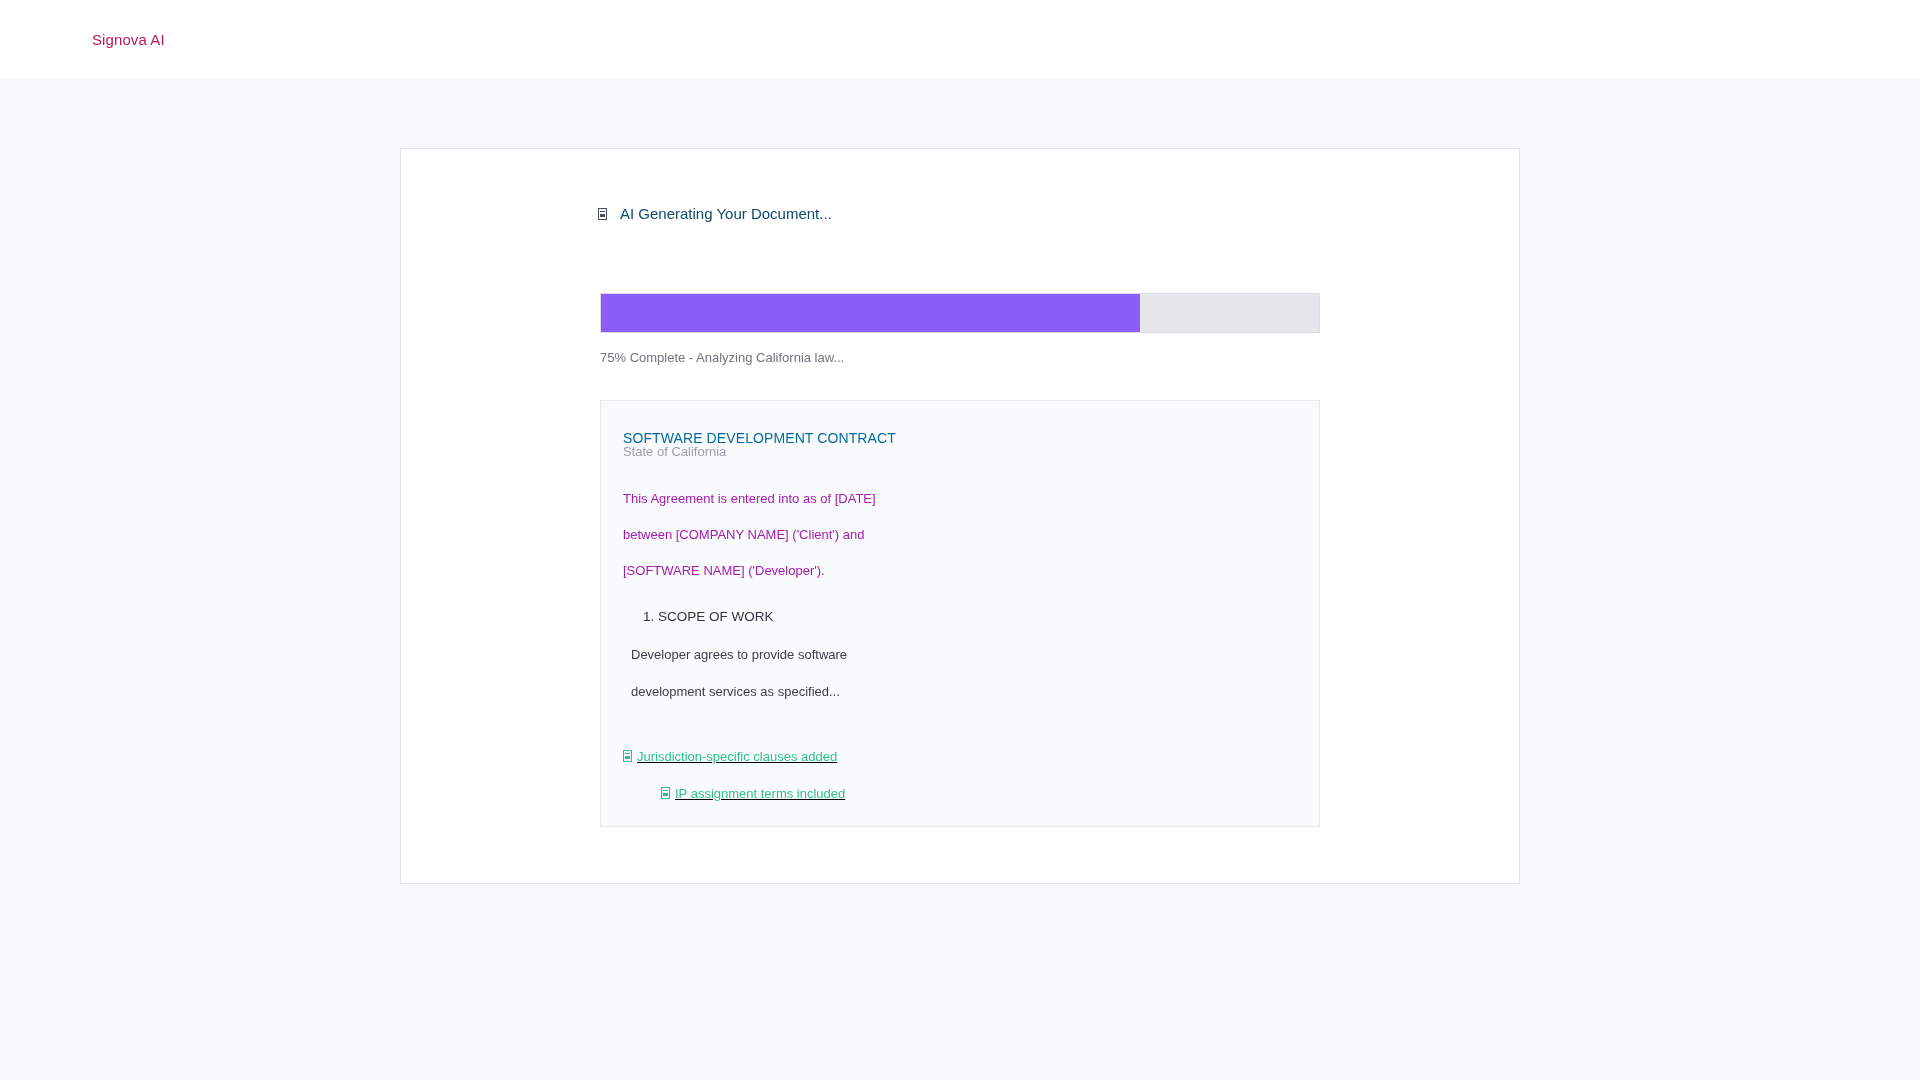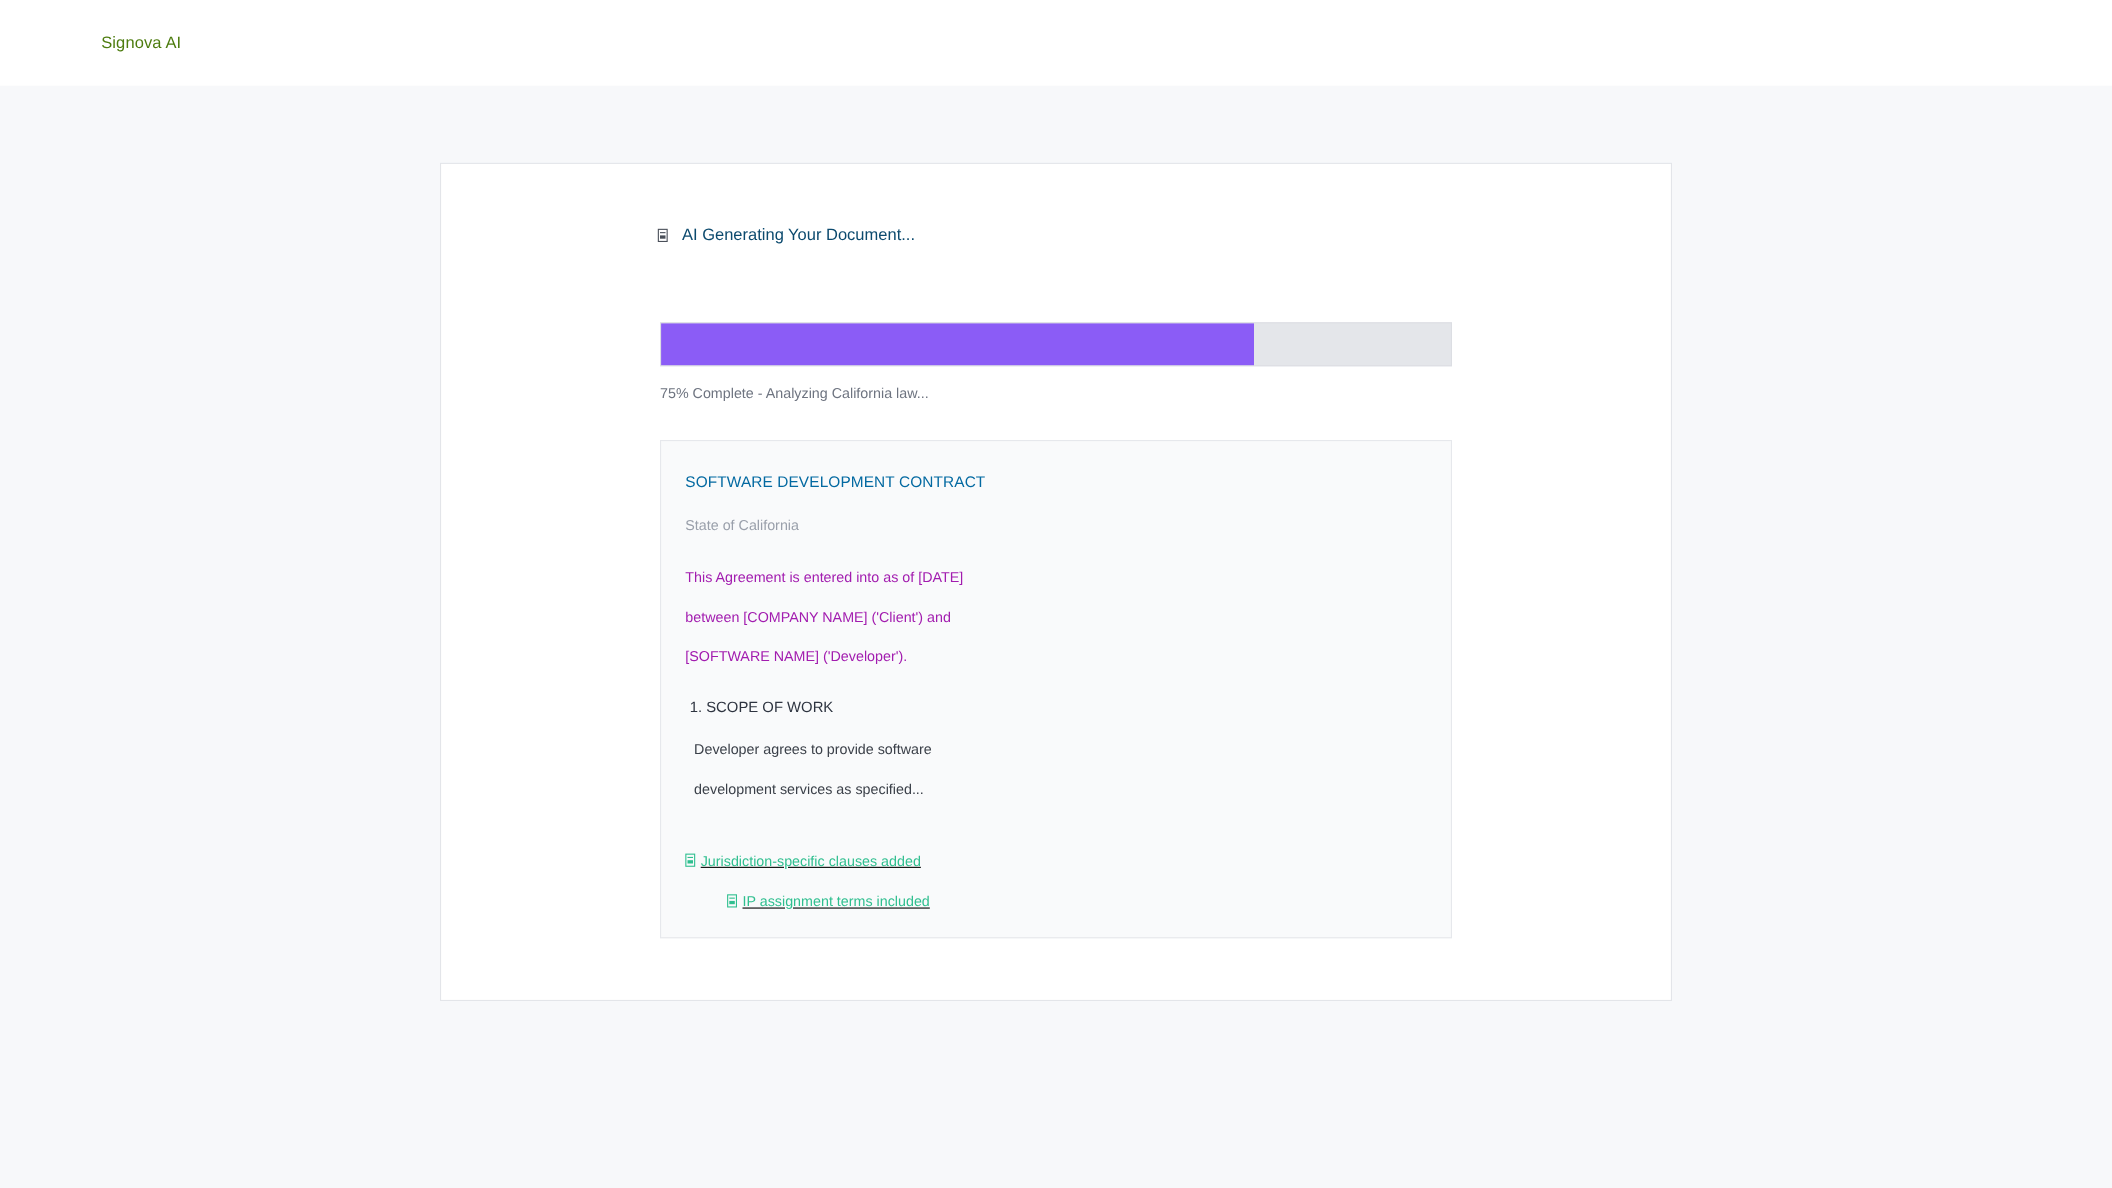--- a/index.html
+++ b/index.html
@@ -16,21 +16,21 @@
   .appbar {
     width: 1920px;
     height: 78px;
     background: #ffffff;
     display: flex;
     align-items: center;
   }
   .brand {
     margin-left: 92px;
     font-size: 15px;
-    color: #4d7c0f;
+    color: #be185d;
     letter-spacing: .1px;
     line-height: 1;
   }
 
   
   .page {
     width: 1920px;
     height: 1002px;
     background: #f7f8fa;
     padding-top: 70px;
@@ -108,40 +108,39 @@
   }
   .doc-inner { padding-left: 22px; }
 
   .doc-title {
     font-size: 14px;
     color: #0369a1;
     line-height: 1;
     letter-spacing: .1px;
   }
   .doc-subtitle {
-    margin-top: 26px;
     font-size: 13px;
     color: #9aa0ab;
     line-height: 1;
   }
   .doc-para { margin-top: 34px; }
   .doc-line {
     font-size: 13px;
     color: #a21caf;
     line-height: 1;
     margin-bottom: 23px;
   }
   .doc-line:last-child { margin-bottom: 0; }
 
   .doc-section { margin-top: 33px; }
   .doc-section-title {
     font-size: 13.5px;
     color: #2e3440;
     line-height: 1;
-    margin-left: 4px;
+    margin-left: 20px;
   }
   .doc-section-line {
     font-size: 13px;
     color: #3b4049;
     line-height: 1;
     margin-top: 24px;
     margin-left: 8px;
   }
 
   .doc-status { margin-top: 52px; text-decoration: underline; }

